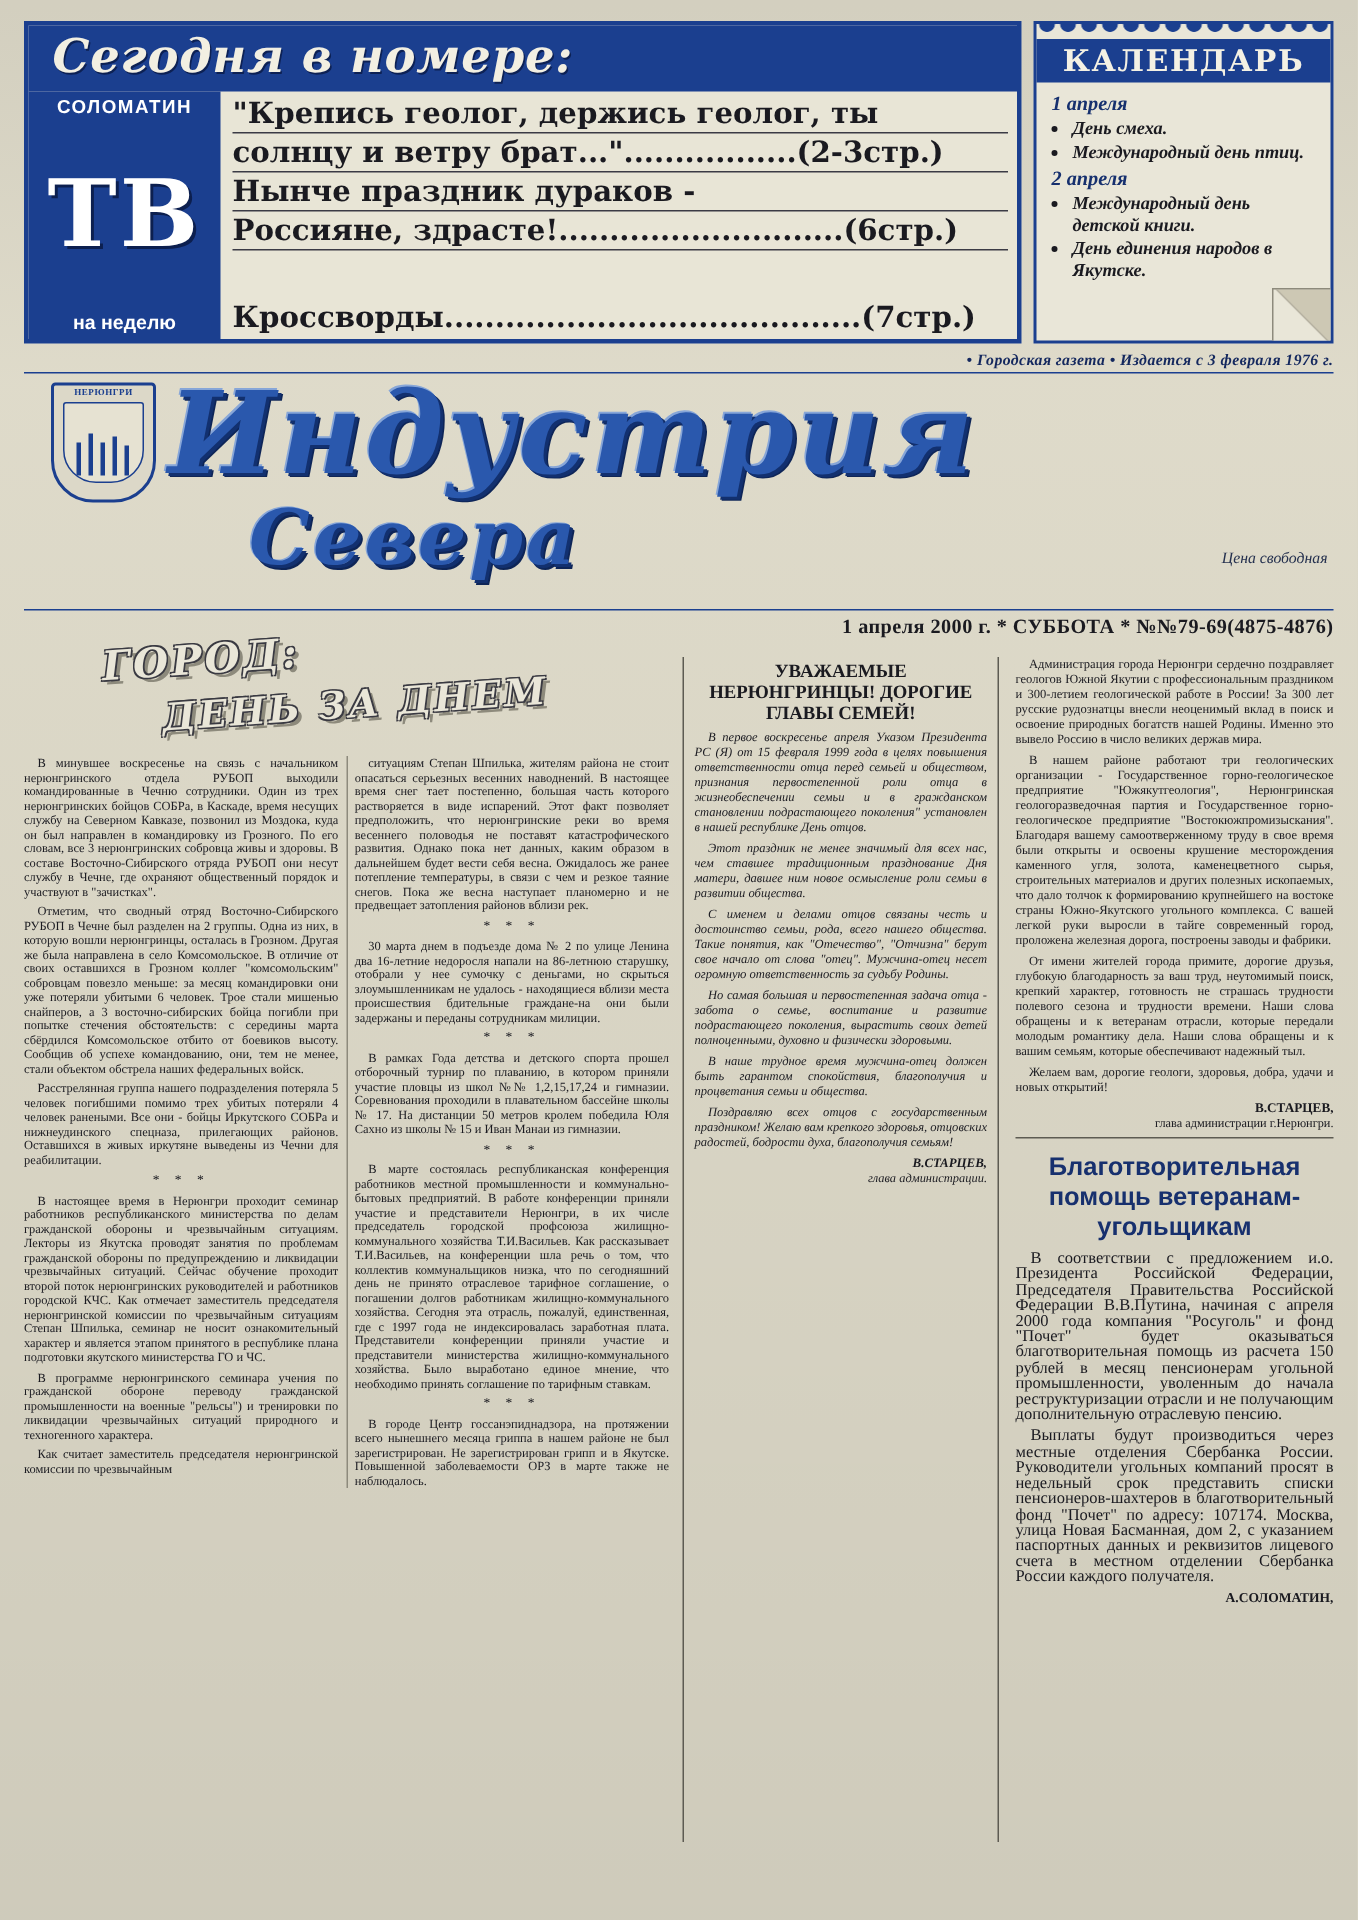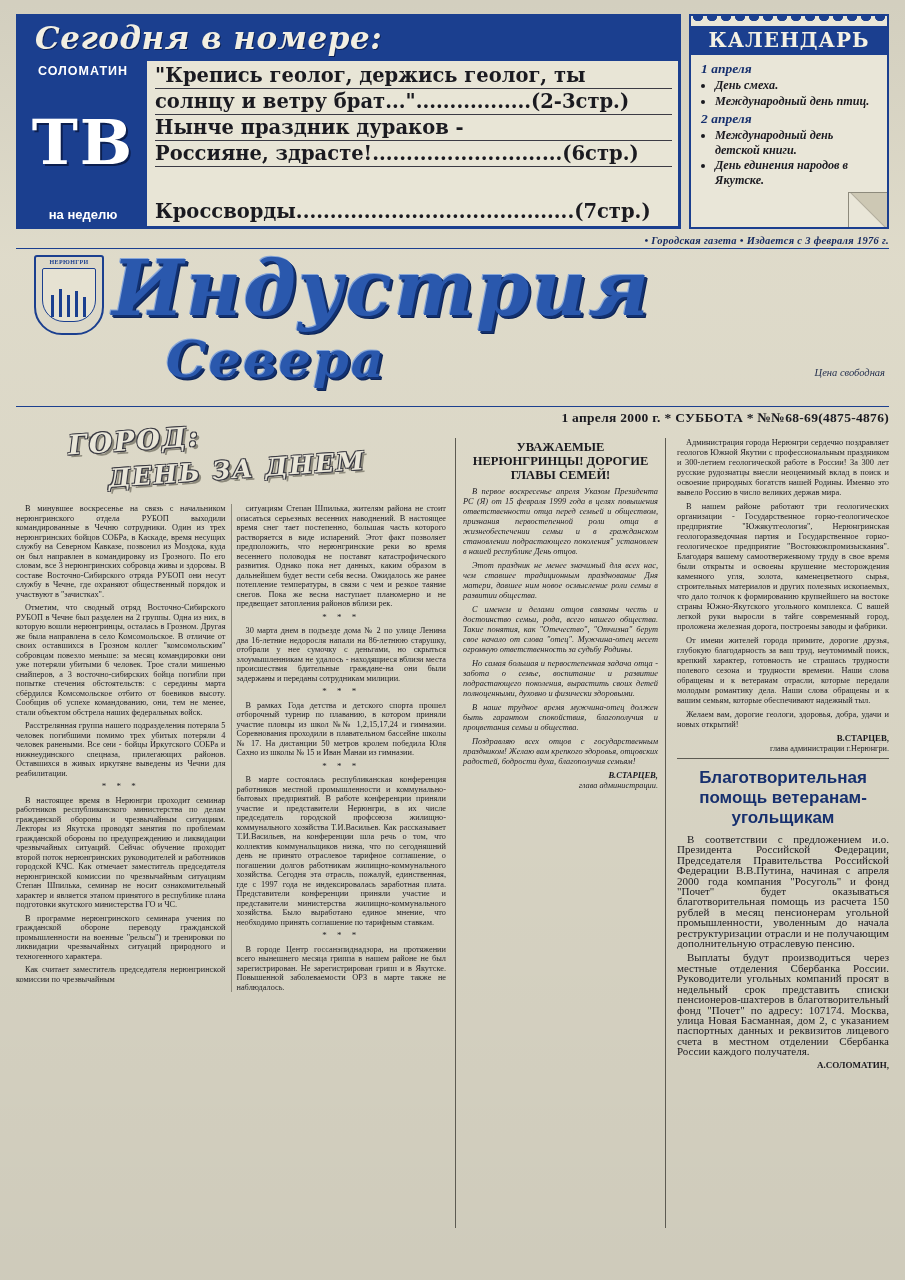--- a/index.html
+++ b/index.html
@@ -209,21 +209,21 @@
     <div class="mast-top">• Городская газета • Издается с 3 февраля 1976 г.</div>
     <div class="mast-title">
       <div class="crest">
         <div class="ct">НЕРЮНГРИ</div>
         <div class="cb"></div>
       </div>
       <div class="word1">Индустрия</div>
       <div class="word2">Севера</div>
       <div class="price">Цена свободная</div>
     </div>
-    <div class="mast-bottom">1 апреля 2000 г. * СУББОТА * №№68-69(4875-4876)</div>
+    <div class="mast-bottom">1 апреля 2000 г. * СУББОТА * №№79-69(4875-4876)</div>
   </div>
 
   <div class="content">
 
     <div class="col colA">
       <div class="gorod-title">
         <div class="g1">ГОРОД:</div>
         <div class="g2">ДЕНЬ ЗА ДНЕМ</div>
       </div>
       <div class="twocol">

